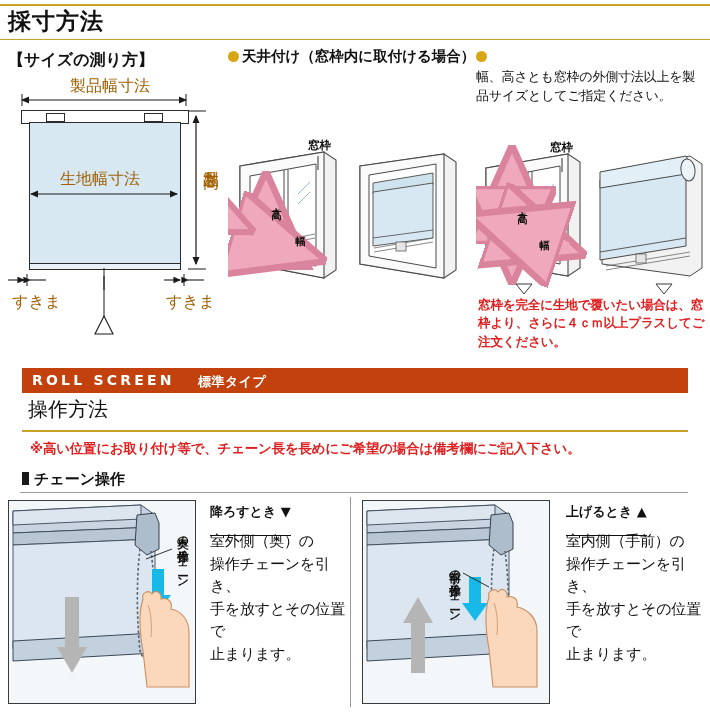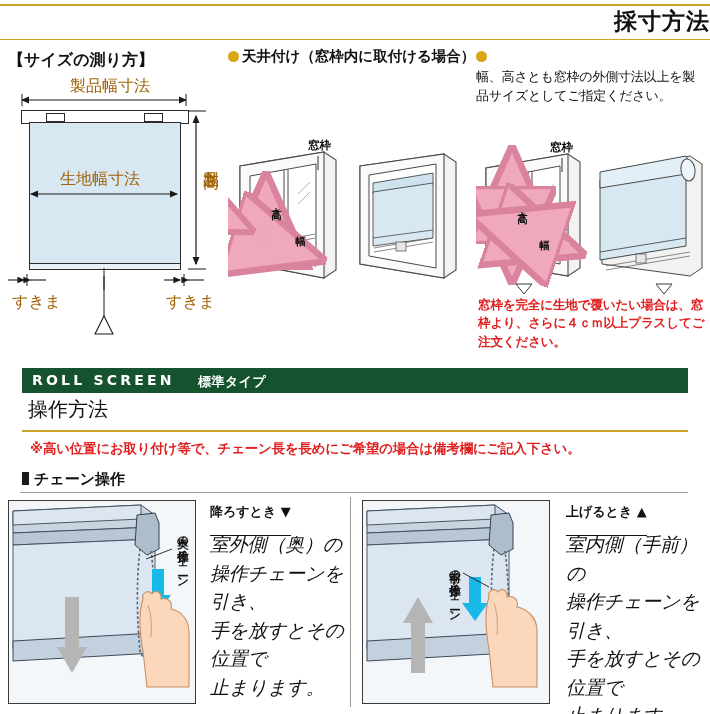--- a/index.html
+++ b/index.html
@@ -4,21 +4,21 @@
 <style>
   html,body{margin:0;padding:0;}
   body{
     width:710px;height:714px;background:#ffffff;
     font-family:"DejaVu Sans","Liberation Sans",sans-serif;
     color:#1a1a1a;overflow:hidden;position:relative;
   }
   .page{position:relative;width:710px;height:714px;}
 
   
-  .sec-title-wrap{position:absolute;left:0;top:4px;width:710px;text-align:right;}
+  .sec-title-wrap{position:absolute;left:0;top:4px;width:710px;}
   .rule-gold{height:2px;background:#c9a227;width:710px;}
   .rule-gold.thin{height:1px;}
   .sec-title{
     font-size:23px;font-weight:bold;letter-spacing:1px;
     padding:3px 0 4px 8px;line-height:1.12;color:#111;
   }
 
   
   .sub-head{
     position:absolute;left:8px;top:50px;
@@ -56,21 +56,21 @@
 
   
   .red-note{
     position:absolute;color:#e02020;font-size:12.6px;font-weight:bold;
     line-height:1.45;letter-spacing:-0.2px;
   }
 
   
   .banner{
     position:absolute;left:22px;top:368px;width:666px;height:25px;
-    background:#14532d;
+    background:#c2410c;
   }
   .banner-txt{
     position:absolute;left:10px;top:4px;color:#fff;font-size:14px;
     font-weight:bold;letter-spacing:3.2px;
   }
   .banner-sub{
     position:absolute;left:176px;top:4.5px;color:#fff;font-size:13px;
     font-weight:bold;letter-spacing:0.5px;
   }
   .op-title{
@@ -92,21 +92,21 @@
 
   .photo{
     position:absolute;background:#eef2f7;border:1.5px solid #3a3a3a;
     overflow:hidden;
   }
   .step-title{
     position:absolute;font-size:13px;font-weight:bold;color:#111;
     border-bottom:1.5px solid #111;padding-bottom:14px;white-space:nowrap;
   }
   .step-body{
-    position:absolute;font-size:19px;line-height:1.5;color:#111;letter-spacing:-0.2px;font-style:italic;
+    position:absolute;font-size:15px;line-height:1.5;color:#111;letter-spacing:-0.2px;
   }
   .vsep{position:absolute;background:#9a9a9a;width:1px;}
   .chain-cap{
     position:absolute;font-size:11.5px;font-weight:bold;color:#111;
     writing-mode:vertical-rl;text-orientation:upright;letter-spacing:0px;
   }
 </style>
 </head>
 <body>
 

